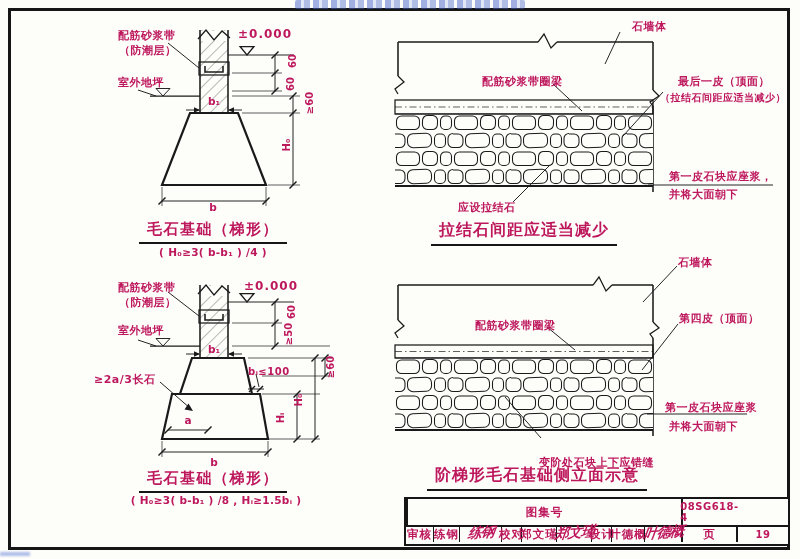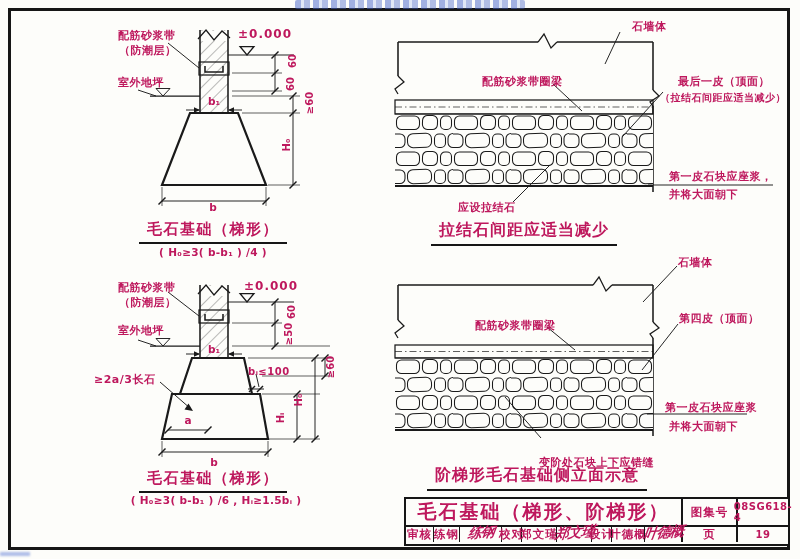--- a/index.html
+++ b/index.html
@@ -254,21 +254,21 @@
   <div class="dimv" style="left:291px; top:312px;">60</div>
   <div class="dimv" style="left:288px; top:334px;">≥50</div>
   <div class="dimv" style="left:330px; top:367px;">≥60</div>
   <div class="dimv" style="left:298px; top:400px;">H₀</div>
   <div class="dimv" style="left:280px; top:418px;">Hᵢ</div>
   <div class="lbl small" style="left:248px; top:366px;">bᵢ≤100</div>
   <div class="lbl" style="left:94px; top:374px;">≥2a/3长石</div>
   <div class="dimc" style="left:188px; top:420px;">a</div>
   <div class="dimc" style="left:214px; top:462px;">b</div>
   <div class="cap" style="left:213px; top:469px;">毛石基础（梯形）</div>
-  <div class="formula" style="left:216px; top:494px;">( H₀≥3( b-b₁ ) /6 , Hᵢ≥1.5bᵢ )</div>
+  <div class="formula" style="left:216px; top:494px;">( H₀≥3( b-b₁ ) /8 , Hᵢ≥1.5bᵢ )</div>
 
 
   <svg class="d" style="left:395px; top:18px;" width="395" height="235" viewBox="0 0 395 235">
     <defs>
       <pattern id="do3" width="7" height="6" patternUnits="userSpaceOnUse">
         <rect width="7" height="6" fill="#f5f5ef"></rect>
           <circle cx="1.8" cy="1.6" r="0.65" fill="#555"></circle>
           <circle cx="5" cy="4.2" r="0.55" fill="#777"></circle>
       </pattern>
       <pattern id="st3" width="58" height="36" patternUnits="userSpaceOnUse" patternTransform="translate(0,96)">
@@ -372,21 +372,20 @@
   <div class="lbl" style="left:678px; top:257px;">石墙体</div>
   <div class="lbl" style="left:679px; top:313px;">第四皮（顶面）</div>
   <div class="lbl" style="left:475px; top:320px;">配筋砂浆带圈梁</div>
   <div class="lbl" style="left:665px; top:402px;">第一皮石块应座浆</div>
   <div class="lbl" style="left:669px; top:421px;">并将大面朝下</div>
   <div class="lbl" style="left:539px; top:437px;margin-top:20px;">变阶处石块上下应错缝</div>
   <div class="cap cap2" style="left:537px; top:465px;">阶梯形毛石基础侧立面示意</div>
 
   <div class="tb">
     <div class="tb-row1">
-      <div class="tb-cell tb-title">毛石基础（梯形、阶梯形）</div>
       <div class="tb-cell tb-sm bl2">图集号</div>
       <div class="tb-cell tb-no bl2">08SG618-4</div>
     </div>
     <div class="tb-row2">
       <div class="tb-cell tb-sm">审核</div>
       <div class="tb-cell tb-sm bl1">练钢</div>
       <div class="tb-cell bl1">
           <span class="sig">练钢</span>
         </div>
       <div class="tb-cell tb-sm bl1">校对</div>

